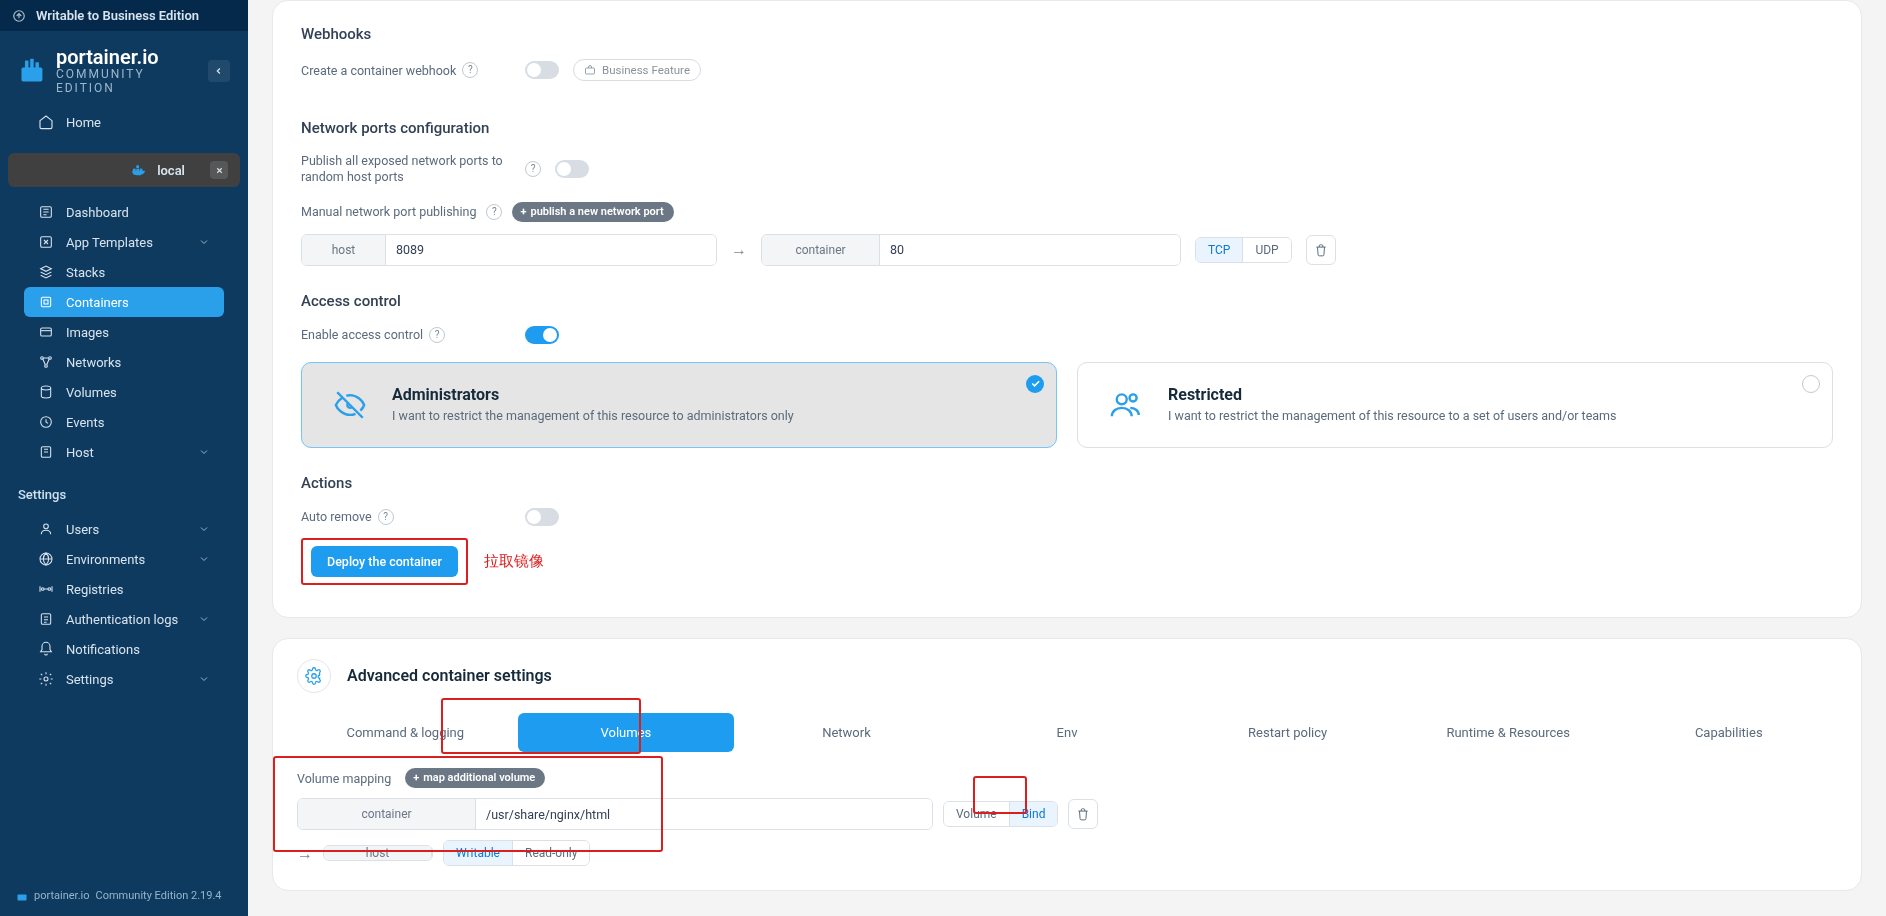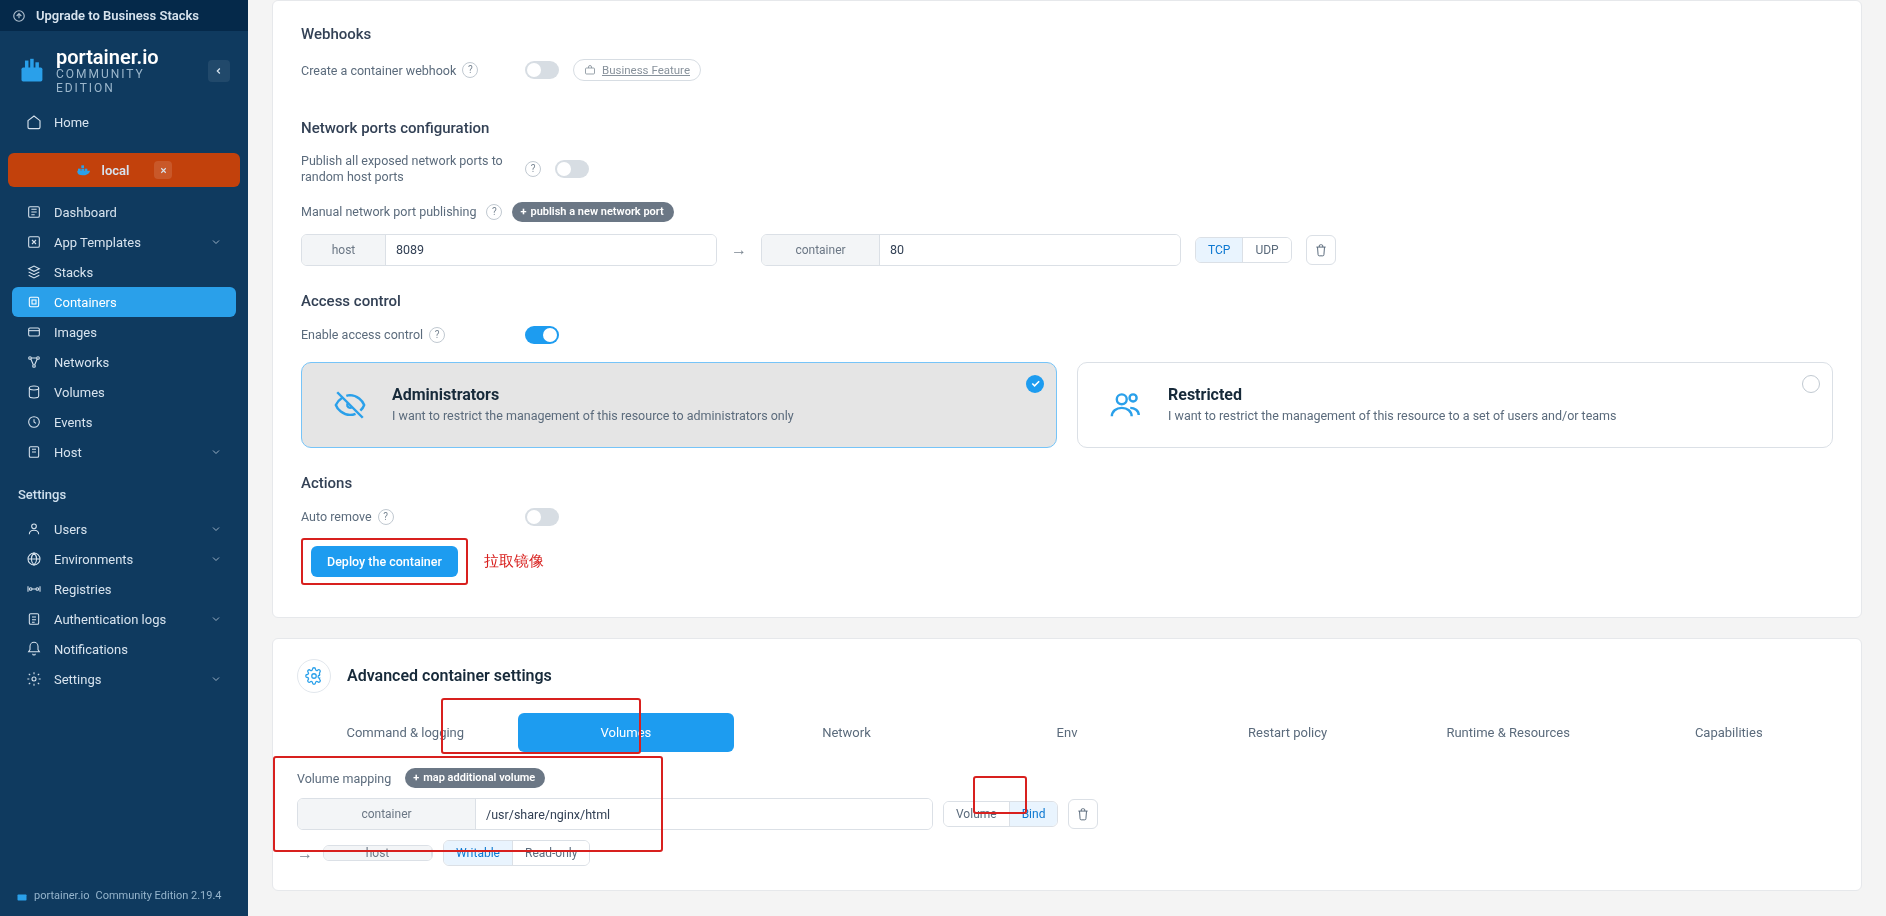--- a/index.html
+++ b/index.html
@@ -7,45 +7,45 @@
   .app { display:flex; min-height:100vh; width:1886px; }
   .sidebar { width:248px; background:#0f3a5f; color:#d7e3ee; display:flex; flex-direction:column; flex:none; }
   .sb-top { background:#05294a; padding:8px 12px; display:flex; align-items:center; gap:10px; font-size:13px; font-weight:600; }
   .sb-top .arrow { opacity:.8; }
   .sb-brand-row { display:flex; align-items:center; justify-content:space-between; padding:16px 18px 8px 18px; }
   .brand { display:flex; align-items:center; gap:10px; }
   .brand-logo { width:28px; height:28px; }
   .brand-name { font-size:20px; font-weight:600; color:#fff; line-height:1; }
   .brand-sub { font-size:12px; letter-spacing:2px; color:#9cb7cc; }
   .collapse-btn { width:22px; height:22px; border-radius:4px; background:rgba(255,255,255,.08); display:flex; align-items:center; justify-content:center; cursor:pointer; color:#d7e3ee; }
-  .sb-group { padding:4px 12px; }
+  .sb-group { padding:4px 24px; }
   .sb-item, .sb-env { display:flex; align-items:center; gap:12px; padding:7px 14px; border-radius:6px; cursor:pointer; font-size:13px; color:#d7e3ee; }
   .sb-item .chev { margin-left:auto; opacity:.7; }
   .sb-item.active { background:#2aa0ea; color:#fff; }
-  .sb-env { background:#c2410c; justify-content:center; margin:12px 8px 6px 8px; border-radius:6px; padding:8px 12px;gap:25px; }
+  .sb-env { background:#404040; justify-content:flex-end; margin:12px 8px 6px 8px; border-radius:6px; padding:8px 12px;gap:25px; }
   .sb-env .left { display:flex; align-items:center; gap:10px; font-weight:600; }
   .sb-env .close { width:18px; height:18px; border-radius:4px; background:rgba(255,255,255,.12); display:flex; align-items:center; justify-content:center; font-size:11px; cursor:pointer; }
   .sb-heading { padding:16px 18px 8px 18px; font-size:13px; color:#cfe0ee; font-weight:500; }
   .sb-footer { margin-top:auto; padding:14px 16px; font-size:11px; color:#95b4cc; display:flex; align-items:center; gap:6px; }
   .sb-footer .brandmark { width:12px; height:12px; }
 
   .main { flex:1; padding:0 24px 24px 24px; }
-  .card { background:#fff; border:1px solid #e6e8eb; border-radius:6px; }
+  .card { background:#fff; border:1px solid #e6e8eb; border-radius:16px; }
   .section { padding:0 0 8px 0; }
   .section-title { font-size:15px; color:#334155; margin:18px 0 12px 0; font-weight:500; }
   .form-row { display:flex; align-items:center; gap:14px; padding:4px 0 12px 0; }
   .form-label { width:210px; color:#5b6b7c; display:flex; align-items:center; gap:6px; font-size:12.5px; }
   .help-icon { width:16px; height:16px; border:1px solid #c1c9d1; border-radius:50%; display:inline-flex; align-items:center; justify-content:center; font-size:10px; color:#7a8794; cursor:help; line-height:1; }
   .toggle { width:34px; height:18px; border-radius:9px; background:#d7dde3; position:relative; cursor:pointer; flex:none; }
   .toggle::after { content:""; position:absolute; width:14px; height:14px; border-radius:50%; background:#fff; top:2px; left:2px; transition:.15s; }
   .toggle.on { background:#1d9cf0; }
   .toggle.on::after { left:18px; }
   .pill-btn { display:inline-flex; align-items:center; gap:4px; background:#6b7785; color:#fff; border-radius:10px; padding:2px 10px 3px 8px; font-size:11px; font-weight:600; cursor:pointer; line-height:1.4; }
   .pill-btn .plus { font-weight:700; }
-  .biz-pill { display:inline-flex; align-items:center; gap:6px; border:1px solid #d7dde3; color:#88929c; border-radius:14px; padding:3px 10px; font-size:11.5px;text-decoration:underline; }
+  .biz-pill { display:inline-flex; align-items:center; gap:6px; border:1px solid #d7dde3; color:#88929c; border-radius:14px; padding:3px 10px; font-size:11.5px; }
 
   .port-row { display:flex; align-items:center; gap:14px; }
   .input-group { display:flex; border:1px solid #dbe0e6; border-radius:6px; overflow:hidden; background:#fff; }
   .input-label { width:84px; background:#f3f5f7; color:#6b7785; display:flex; align-items:center; justify-content:center; font-size:12px; border-right:1px solid #dbe0e6; }
   .input-text { height:30px; padding:0 10px; border:none; outline:none; font-size:12.5px; color:#334155; }
   .arrow-sep { color:#7b8691; font-size:16px; }
   .seg { display:flex; border:1px solid #dbe0e6; border-radius:6px; overflow:hidden; }
   .seg > button { background:#fff; border:none; padding:5px 12px; font-size:12px; color:#5b6b7c; cursor:pointer; }
   .seg > button + button { border-left:1px solid #dbe0e6; }
   .seg > button.sel { background:#e9f4fe; color:#0c78d1; }
@@ -84,21 +84,21 @@
 <div class="app">
 
   <aside class="sidebar">
     <div class="sb-top">
       <span class="arrow">
         <svg width="14" height="14" viewBox="0 0 24 24" fill="none" stroke="currentColor" stroke-width="2">
             <circle cx="12" cy="12" r="9"></circle>
             <path d="M12 16V8M8 12l4-4 4 4"></path>
           </svg>
       </span>
-      <span>Upgrade to Business Stacks</span>
+      <span>Writable to Business Edition</span>
     </div>
     <div class="sb-brand-row">
       <div class="brand">
         <svg class="brand-logo" viewBox="0 0 32 32">
             <rect x="4" y="12" width="24" height="16" rx="2" fill="#2aa0ea"></rect>
             <rect x="8" y="4" width="4" height="10" fill="#2aa0ea"></rect>
             <rect x="14" y="2" width="4" height="12" fill="#2aa0ea"></rect>
             <rect x="20" y="6" width="4" height="8" fill="#2aa0ea"></rect>
           </svg>
         <div>

